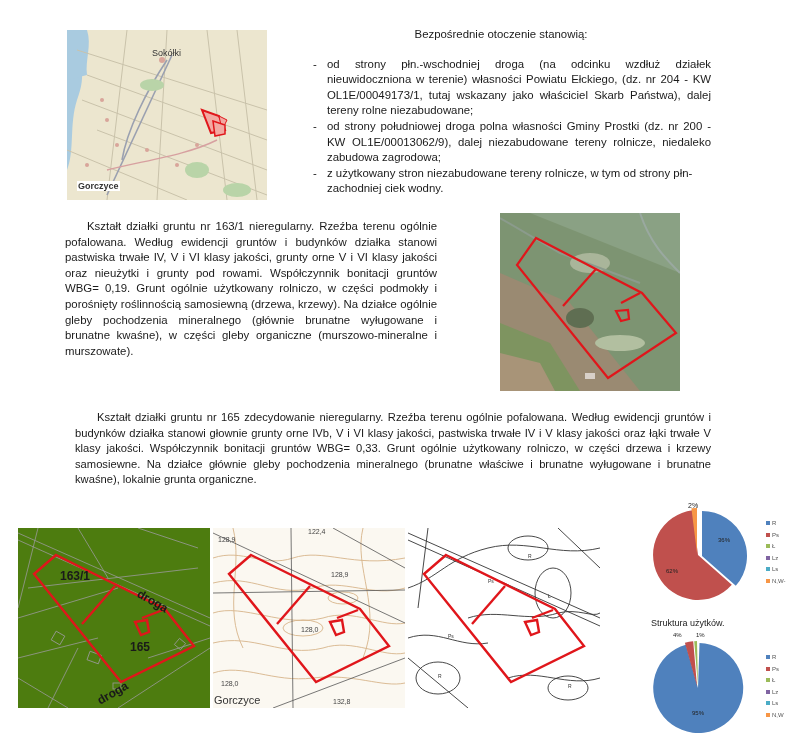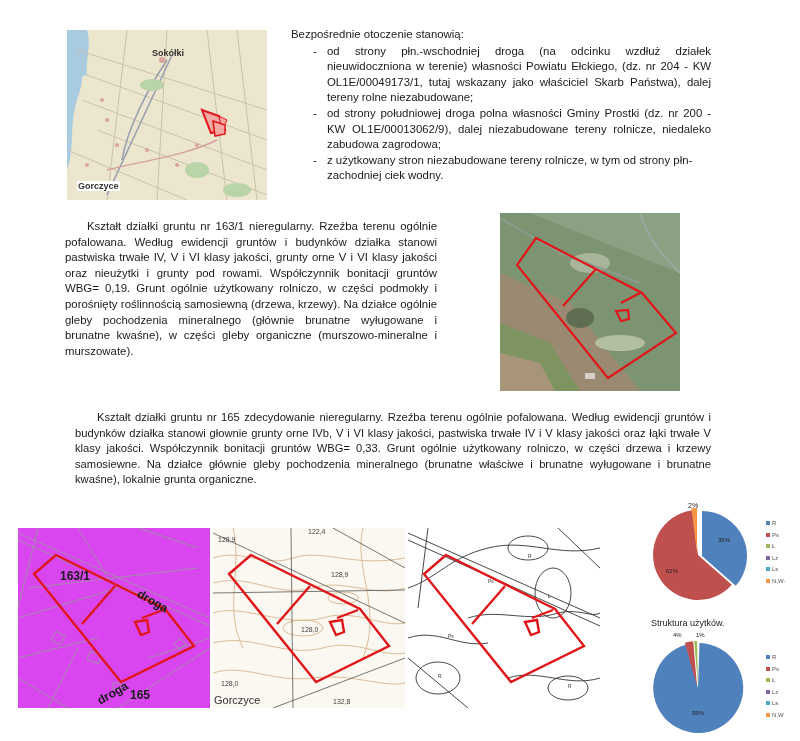--- a/index.html
+++ b/index.html
@@ -53,26 +53,26 @@
         <circle cx="80" cy="120" r="2"></circle>
         <circle cx="110" cy="135" r="2"></circle>
         <circle cx="130" cy="115" r="2"></circle>
         <circle cx="95" cy="30" r="3"></circle>
         <circle cx="20" cy="135" r="2"></circle>
       </g>
     <path d="M135,80 L152,86 L158,100 L144,103 Z" fill="#f2a9a2" stroke="#e0161b" stroke-width="2"></path>
     <path d="M152,86 L160,90 L155,100 Z" fill="#f2a9a2" stroke="#e0161b" stroke-width="1"></path>
     <path d="M146,91 L158,95 L158,104 L148,106 Z" fill="#f2a9a2" stroke="#e0161b" stroke-width="1.5"></path>
   </svg>
-  <div class="abs" style="left:85px;top:18px;font-size:9px;font-weight:bold;color:#333;">Sokółki</div>
+  <div class="abs" style="left:85px;top:18px;font-size:9px;font-weight:normal;color:#333;">Sokółki</div>
   <div class="abs" style="left:10px;top:151px;font-size:9px;font-weight:bold;color:#333;background:#fff;padding:0 1px;">Gorczyce</div>
 </div>
 
 <div class="abs txt" style="left:291px;top:27px;width:420px;">
-  <div style="margin-bottom:1px;">Bezpośrednie otoczenie stanowią:</div>
+  <div style="margin-bottom:14px;text-align:center;">Bezpośrednie otoczenie stanowią:</div>
   <ul class="ul" style="margin-left:18px;">
     <li class="just"><span class="dash">-</span><span>od strony płn.-wschodniej droga (na odcinku wzdłuż działek nieuwidoczniona w terenie) własności Powiatu Ełckiego, (dz. nr 204 - KW OL1E/00049173/1, tutaj wskazany jako właściciel Skarb Państwa), dalej tereny rolne niezabudowane;</span></li>
     <li class="just"><span class="dash">-</span><span>od strony południowej droga polna własności Gminy Prostki (dz. nr 200 - KW OL1E/00013062/9), dalej niezabudowane tereny rolnicze, niedaleko zabudowa zagrodowa;</span></li>
     <li><span class="dash">-</span><span>z użytkowany stron niezabudowane tereny rolnicze, w tym od strony płn-zachodniej ciek wodny.</span></li>
   </ul>
 </div>
 
 <div class="abs txt just" style="left:65px;top:219px;width:372px;text-indent:22px;">Kształt działki gruntu nr 163/1 nieregularny. Rzeźba terenu ogólnie pofalowana. Według ewidencji gruntów i budynków działka stanowi pastwiska trwałe IV, V i VI klasy jakości, grunty orne V i VI klasy jakości oraz nieużytki i grunty pod rowami. Współczynnik bonitacji gruntów WBG= 0,19. Grunt ogólnie użytkowany rolniczo, w części podmokły i porośnięty roślinnością samosiewną (drzewa, krzewy). Na działce ogólnie gleby pochodzenia mineralnego (głównie brunatne wyługowane i brunatne kwaśne), w części gleby organiczne (murszowo-mineralne i murszowate).</div>
 
 <div class="map-box" style="left:500px;top:213px;width:180px;height:178px;">
@@ -92,21 +92,21 @@
       <path d="M36,25 L142,80 L176,120 L108,165 L17,52 Z"></path>
       <path d="M96,56 L63,93"></path>
       <path d="M140,80 L121,90"></path>
       <path d="M116,98 L128,97 L129,106 L121,108 Z"></path>
     </g>
   </svg>
 </div>
 
 <div class="abs txt just" style="left:75px;top:410px;width:636px;text-indent:22px;font-size:11.2px;">Kształt działki gruntu nr 165 zdecydowanie nieregularny. Rzeźba terenu ogólnie pofalowana. Według ewidencji gruntów i budynków działka stanowi głownie grunty orne IVb, V i VI klasy jakości, pastwiska trwałe IV i V klasy jakości oraz łąki trwałe V klasy jakości. Współczynnik bonitacji gruntów WBG= 0,33. Grunt ogólnie użytkowany rolniczo, w części drzewa i krzewy samosiewne. Na działce głównie gleby pochodzenia mineralnego (brunatne właściwe i brunatne wyługowane i brunatne kwaśne), lokalnie grunta organiczne.</div>
 
-<div class="map-box" style="left:18px;top:528px;width:192px;height:180px;background:#d946ef;">
+<div class="map-box" style="left:18px;top:528px;width:192px;height:180px;background:#4d7c0f;">
   <svg width="192" height="180" viewBox="0 0 192 180">
     <g stroke="#9a9a9a" stroke-width="0.8" fill="none">
       <path d="M0,5 L192,90"></path>
         <path d="M0,12 L192,98"></path>
         <path d="M10,60 L180,40"></path>
         <path d="M0,90 L100,60"></path>
       <path d="M20,0 L0,80"></path>
         <path d="M60,0 L90,50"></path>
         <path d="M120,0 L180,20"></path>
         <path d="M0,130 L80,110"></path>
@@ -120,21 +120,21 @@
       <rect x="95" y="155" width="8" height="6"></rect>
     </g>
     <g fill="none" stroke="#e0161b" stroke-width="2.4">
       <path d="M38,27 L147,81 L176,118 L103,154 L16,46 Z"></path>
       <path d="M97,58 L64,96"></path>
       <path d="M145,82 L124,90"></path>
       <path d="M117,94 L129,92 L131,104 L123,107 Z"></path>
     </g>
   </svg>
   <div class="abs" style="left:42px;top:41px;font-size:12px;font-weight:bold;">163/1</div>
-  <div class="abs" style="left:112px;top:112px;font-size:12px;font-weight:bold;margin-top:48px;">165</div>
+  <div class="abs" style="left:112px;top:112px;font-size:12px;font-weight:bold;">165</div>
   <div class="abs" style="left:118px;top:66px;font-size:12px;font-weight:bold;transform:rotate(30deg);">droga</div>
   <div class="abs" style="left:78px;top:158px;font-size:12px;font-weight:bold;transform:rotate(-30deg);">droga</div>
 </div>
 
 <div class="map-box" style="left:213px;top:528px;width:192px;height:180px;background:#fbf8f1;">
   <svg width="192" height="180" viewBox="0 0 192 180">
     <g stroke="#d7b48a" stroke-width="0.9" fill="none">
       <path d="M0,30 C30,20 50,40 80,30 C110,20 140,40 192,30"></path>
       <path d="M0,55 C40,45 60,70 100,60 C130,50 160,70 192,60"></path>
       <path d="M0,85 C30,75 70,100 110,90 C140,80 170,100 192,95"></path>

